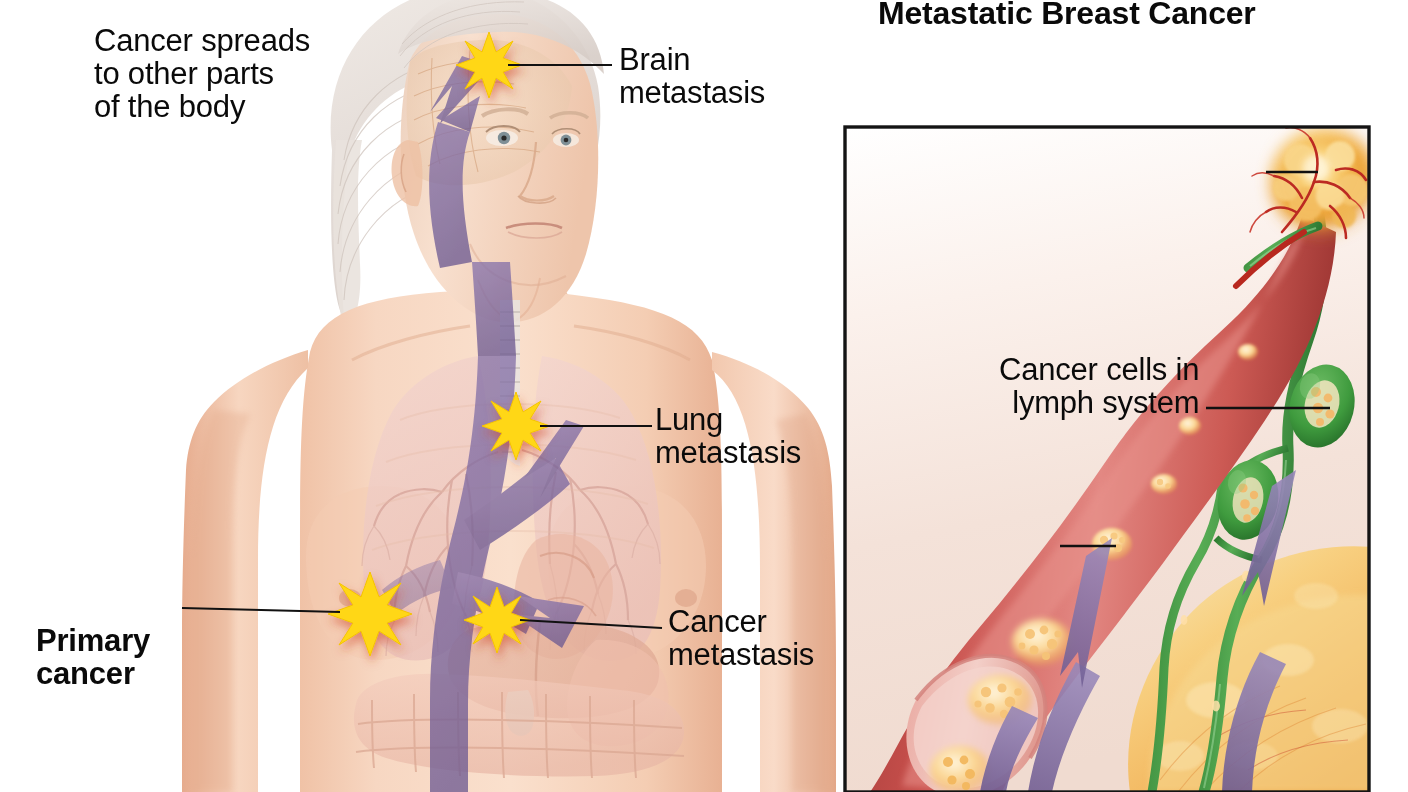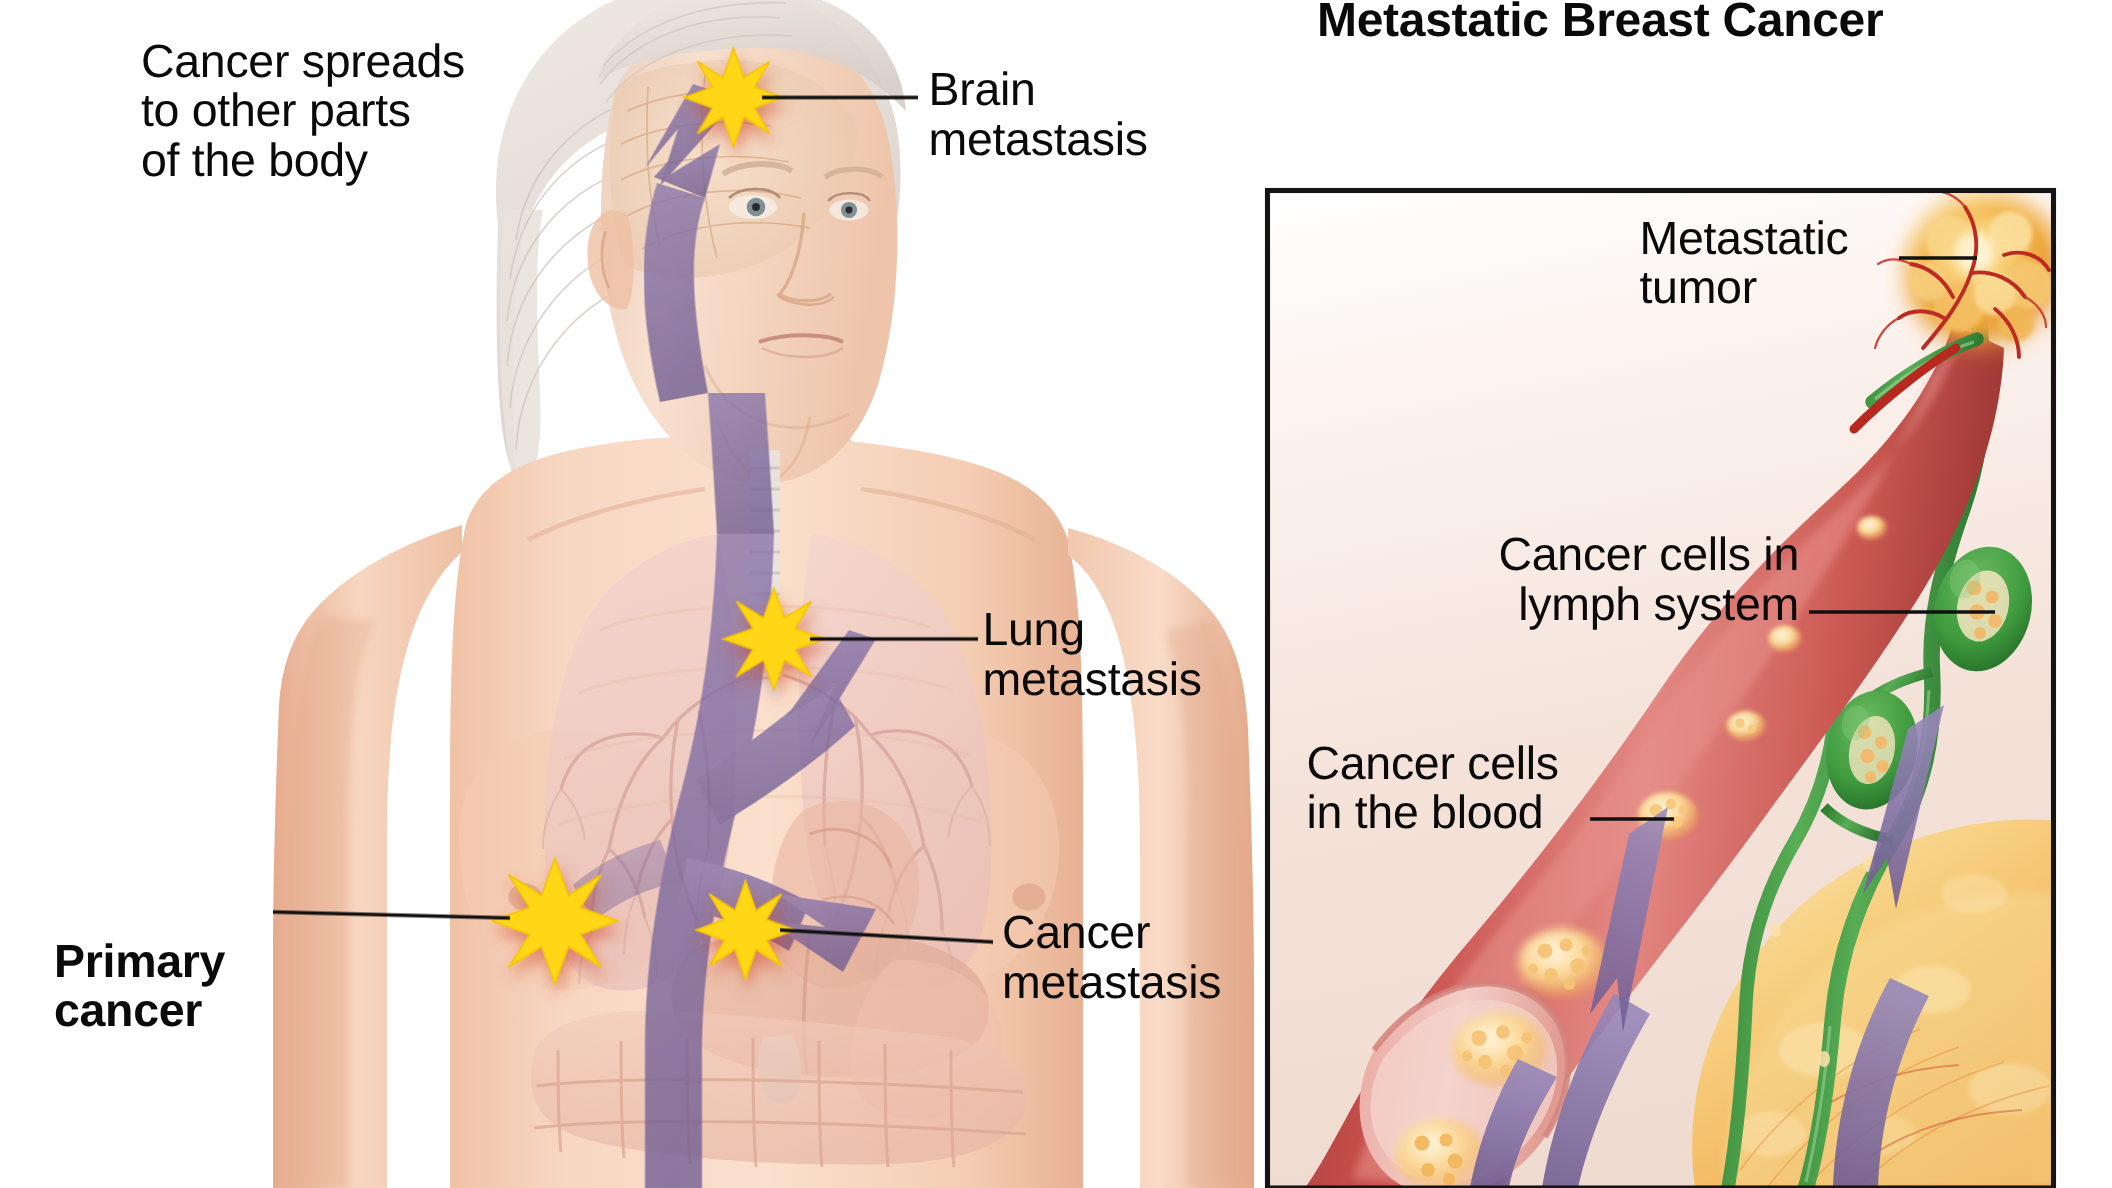--- a/index.html
+++ b/index.html
@@ -641,22 +641,18 @@
 
 <div class="lbl" style="left:655px;top:403px;">Lung
 metastasis</div>
 
 <div class="lbl" style="left:668px;top:605px;">Cancer
 metastasis</div>
 
 <div class="lbl bold" style="left:36px;top:588px;margin-top:36px;">Primary
 cancer</div>
 
-<div class="lbl" style="left:1093px;top:142px;">Metastatic
-tumor</div>
 
 <div class="lbl" style="left:999px;top:353px;text-align:right;">Cancer cells in
 lymph system</div>
 
-<div class="lbl" style="left:871px;top:492px;">Cancer cells
-in the blood</div>
 
 </div>
 
 </body></html>

